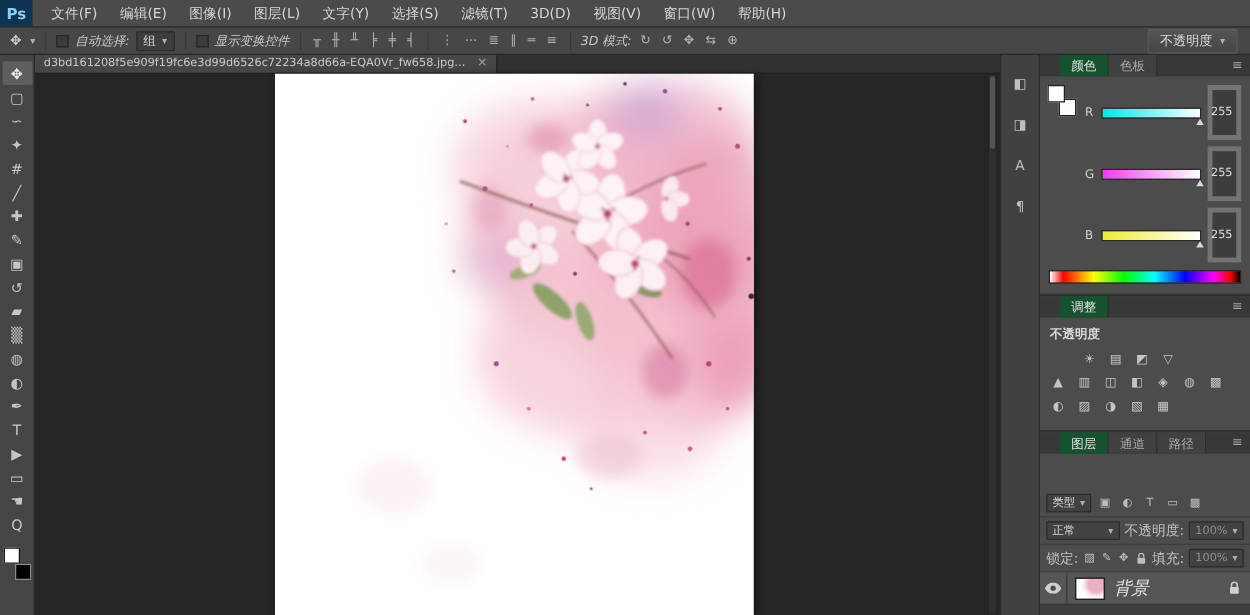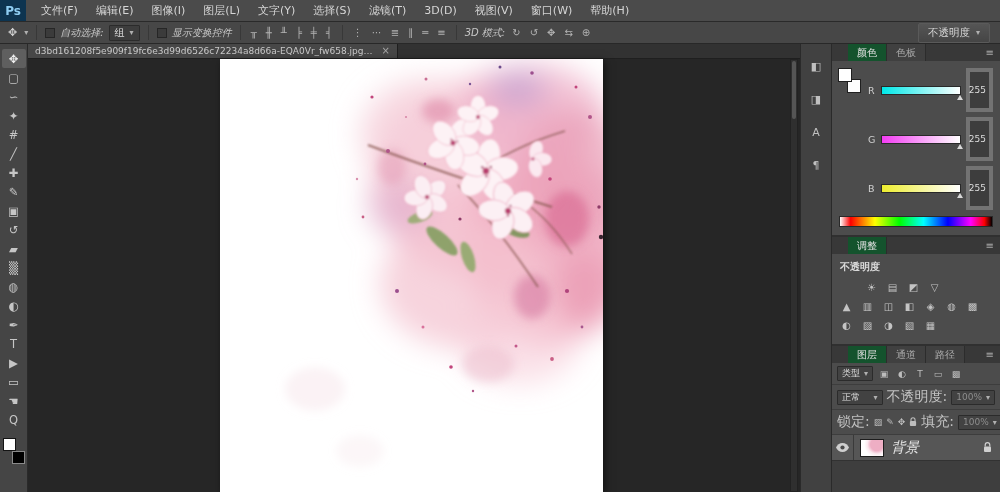--- a/index.html
+++ b/index.html
@@ -40,21 +40,21 @@
   .vscroll{position:absolute;right:2px;top:15px;bottom:0;width:8px;background:#2f2f2f;border:1px solid #222;}
   .vthumb{position:absolute;top:1px;left:1px;right:1px;height:58px;background:#555;border-radius:3px;cursor:pointer;}
 
   
   .dock{position:absolute;top:44px;left:800px;width:32px;bottom:0;background:#414141;border-left:1px solid #2a2a2a;border-right:1px solid #2a2a2a;display:flex;flex-direction:column;align-items:center;padding-top:12px;gap:13px;}
   .dock-icon{width:22px;height:20px;display:flex;align-items:center;justify-content:center;color:#c0c0c0;font-size:11px;cursor:pointer;border-radius:2px;}
 
   
   .panels{position:absolute;top:44px;left:832px;width:168px;bottom:0;background:#303030;display:flex;flex-direction:column;}
   .panel{background:#4c4c4c;margin-bottom:2px;flex:none;}
-  .panel.layers-panel{flex:1;display:flex;flex-direction:column;margin-bottom:0;}
+  .panel.layers-panel{flex:1;display:flex;flex-direction:column;margin-bottom:0;gap:29px;}
   .panel-tabs{height:17px;background:#383838;display:flex;align-items:stretch;}
   .ptab{padding:0 9px;font-size:10px;color:#ababab;background:#404040;border-right:1px solid #2c2c2c;display:flex;align-items:center;cursor:pointer;white-space:nowrap;}
   .ptab.active{background:#14532d;color:#e3e3e3;margin-left:16px;}
   .panel-menu{margin-left:auto;color:#a8a8a8;font-size:10px;padding:0 6px;display:flex;align-items:center;cursor:pointer;}
 
   
   .color-body{display:flex;padding:7px 7px 3px 6px;gap:7px;}
   .mini-swatches{position:relative;width:23px;height:25px;flex:none;}
   .mini-fg{position:absolute;top:0;left:0;width:14px;height:14px;background:#fff;border:1px solid #202020;z-index:2;cursor:pointer;}
   .mini-bg{position:absolute;bottom:0;right:0;width:14px;height:14px;background:#fdfdfd;border:1px solid #202020;cursor:pointer;}
@@ -75,21 +75,21 @@
   .adj-title{font-size:10px;color:#dadada;margin:2px 0 6px 2px;font-weight:bold;}
   .adj-row{display:flex;gap:4px;margin-bottom:4px;}
   .adj-row.indent{padding-left:25px;}
   .adj-icon{width:17px;height:15px;display:flex;align-items:center;justify-content:center;font-size:10px;color:#c4c4c4;border-radius:2px;cursor:pointer;}
 
   
   .layers-body{flex:1;display:flex;flex-direction:column;}
   .lr-row{display:flex;align-items:center;gap:4px;padding:3px 5px;border-bottom:1px solid #3d3d3d;flex:none;}
   .mini-select{display:inline-flex;align-items:center;gap:4px;background:#424242;border:1px solid #2b2b2b;border-radius:1px;font-size:9px;color:#dcdcdc;padding:1px 4px;height:15px;cursor:pointer;white-space:nowrap;}
   .mini-select.dim{color:#8d8d8d;}
-  .sm-label{font-size:14px;color:#c2c2c2;white-space:nowrap;}
+  .sm-label{font-size:11px;color:#c2c2c2;white-space:nowrap;}
   .filter-icon{width:14px;height:13px;display:flex;align-items:center;justify-content:center;font-size:9px;color:#bdbdbd;cursor:pointer;border-radius:2px;}
   .lock-icon{width:12px;height:13px;display:flex;align-items:center;justify-content:center;font-size:9px;color:#bdbdbd;cursor:pointer;}
   .blend-select{width:62px;justify-content:space-between;}
   .layer-list{flex:1;background:#3e3e3e;}
   .layer-row{height:26px;display:flex;align-items:center;background:#565656;border-bottom:1px solid #323232;cursor:pointer;}
   .eye-cell{width:22px;height:100%;border-right:1px solid #3a3a3a;display:flex;align-items:center;justify-content:center;cursor:pointer;flex:none;}
   .layer-thumb{width:24px;height:18px;margin-left:6px;border:1px solid #1d1d1d;flex:none;cursor:pointer;
     background:radial-gradient(circle at 72% 28%, #eeaec4 0 32%, #fbe9ef 48%, #ffffff 65%);}
   .layer-name{margin-left:7px;font-style:italic;font-size:14px;color:#e4e4e4;}
   .layer-lock{margin-left:auto;margin-right:8px;display:flex;align-items:center;}

